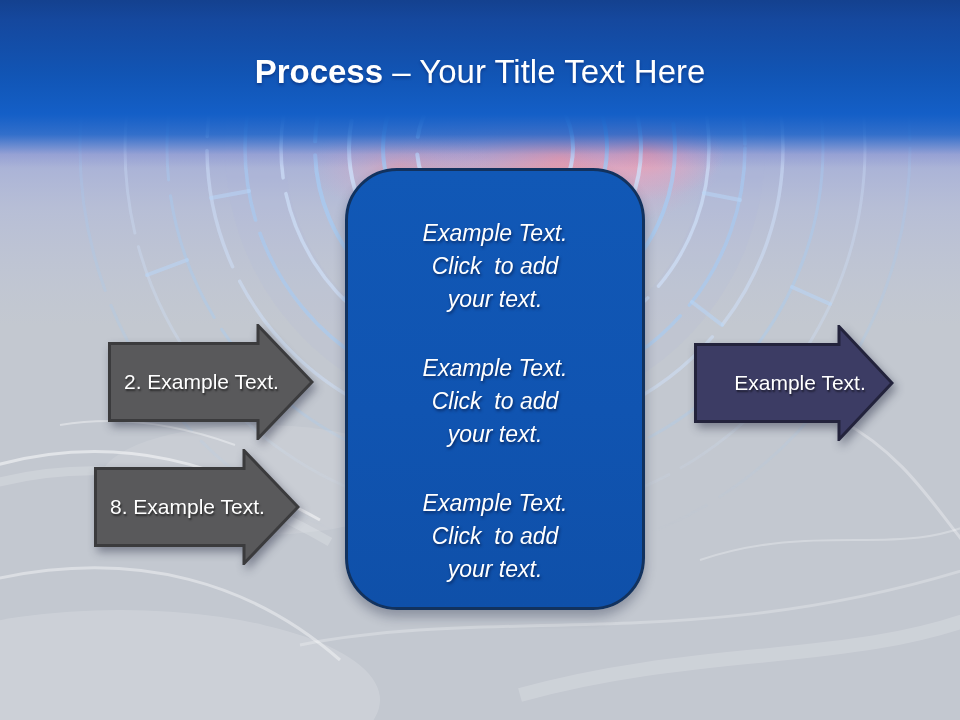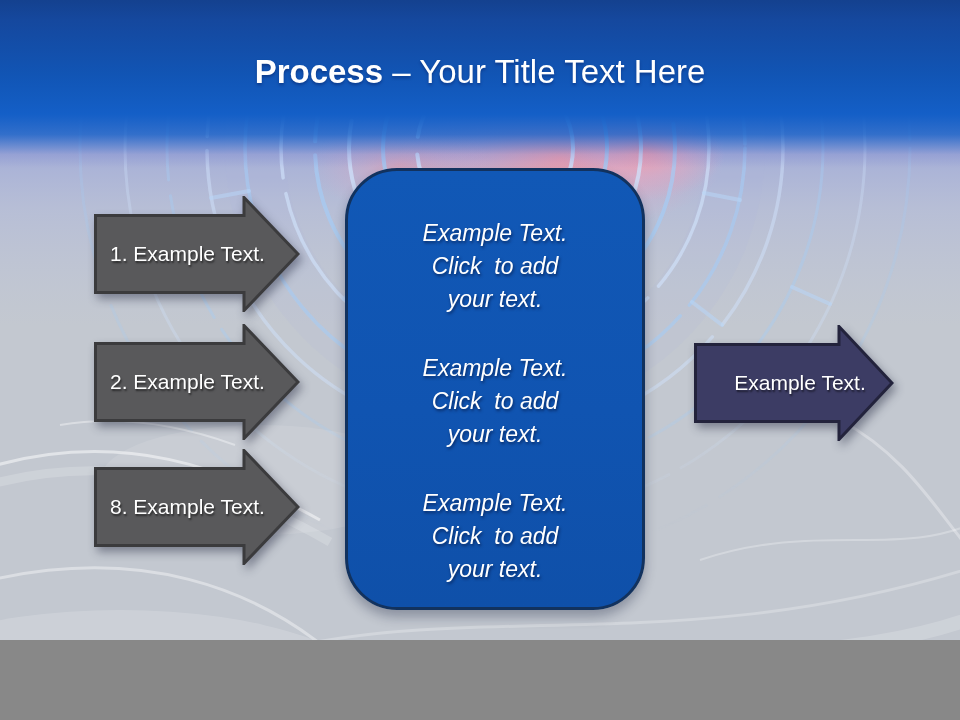--- a/index.html
+++ b/index.html
@@ -1,17 +1,17 @@
 <!DOCTYPE html>
 <html><head>
 <meta charset="utf-8">
 <style>
   html,body{margin:0;padding:0;background:#888;}
   .slide{
-    position:relative;width:960px;height:640px;overflow:hidden;
+    position:relative;width:960px;height:720px;overflow:hidden;
     background:#c3c8d0;
     font-family:"Liberation Sans", sans-serif;
   }
   .bg-art{position:absolute;left:0;top:0;width:960px;height:720px;}
   
   .header-bar{
     position:absolute;left:0;top:0;width:960px;height:168px;
     background:linear-gradient(180deg,
       #14418f 0%, #15489e 12%, #1155b5 45%, #145fc7 68%,
       rgba(20,95,199,0.78) 80%, rgba(110,125,205,0.28) 92%,
@@ -29,21 +29,21 @@
     filter:drop-shadow(3px 5px 5px rgba(15,20,45,0.40));}
   .arrow svg{position:absolute;left:0;top:0;display:block;}
   .arrow .arrow-label{
     position:absolute;left:16px;top:0;width:190px;height:116px;
     display:flex;align-items:center;
     color:#ffffff;font-size:21px;
     text-shadow:1px 2px 2px rgba(0,0,0,0.55);
     white-space:pre-wrap;
   }
   .arrow-1{left:94px;top:196px;}
-  .arrow-2{left:94px;top:324px;text-align:center;}
+  .arrow-2{left:108px;top:324px;text-align:center;}
   .arrow-3{left:94px;top:449px;}
   .arrow-right{left:694px;top:325px;width:200px;}
   .arrow-right .arrow-label{left:0;width:200px;justify-content:center;padding-left:6px;}
   
   .center-panel{
     position:absolute;left:345px;top:168px;width:300px;height:442px;
     box-sizing:border-box;
     background:linear-gradient(180deg,#1158b6 0%,#1054b1 55%,#0f50a9 100%);
     border:3px solid #12325e;border-radius:52px;
     box-shadow:0 7px 12px rgba(10,20,50,0.30);
@@ -129,26 +129,20 @@
       <path d="M840,420 C900,452 930,500 962,540" opacity="0.32" stroke-width="3"></path>
       <path d="M700,560 C820,520 900,560 980,520" opacity="0.28" stroke-width="2"></path>
       <ellipse cx="120" cy="700" rx="260" ry="90" fill="#ffffff" stroke="none" opacity="0.16"></ellipse>
       <ellipse cx="260" cy="480" rx="160" ry="55" fill="#ffffff" stroke="none" opacity="0.10"></ellipse>
     </g>
   </svg>
 
   <div class="header-bar"></div>
   <div class="page-title"><span class="t-bold">Process</span><span> – Your Title Text Here</span></div>
 
-  <div class="arrow arrow-1">
-    <svg width="206" height="116" viewBox="0 0 206 116">
-      <polygon points="1.5,19.5 150,19.5 150,1.5 204,58 150,114.5 150,96.5 1.5,96.5" fill="#59595b" stroke="#3b3b3d" stroke-width="3"></polygon>
-    </svg>
-    <span class="arrow-label">1. Example Text.</span>
-  </div>
   <div class="arrow arrow-2">
     <svg width="206" height="116" viewBox="0 0 206 116">
       <polygon points="1.5,19.5 150,19.5 150,1.5 204,58 150,114.5 150,96.5 1.5,96.5" fill="#59595b" stroke="#3b3b3d" stroke-width="3"></polygon>
     </svg>
     <span class="arrow-label">2. Example Text.</span>
   </div>
   <div class="arrow arrow-3">
     <svg width="206" height="116" viewBox="0 0 206 116">
       <polygon points="1.5,19.5 150,19.5 150,1.5 204,58 150,114.5 150,96.5 1.5,96.5" fill="#59595b" stroke="#3b3b3d" stroke-width="3"></polygon>
     </svg>

